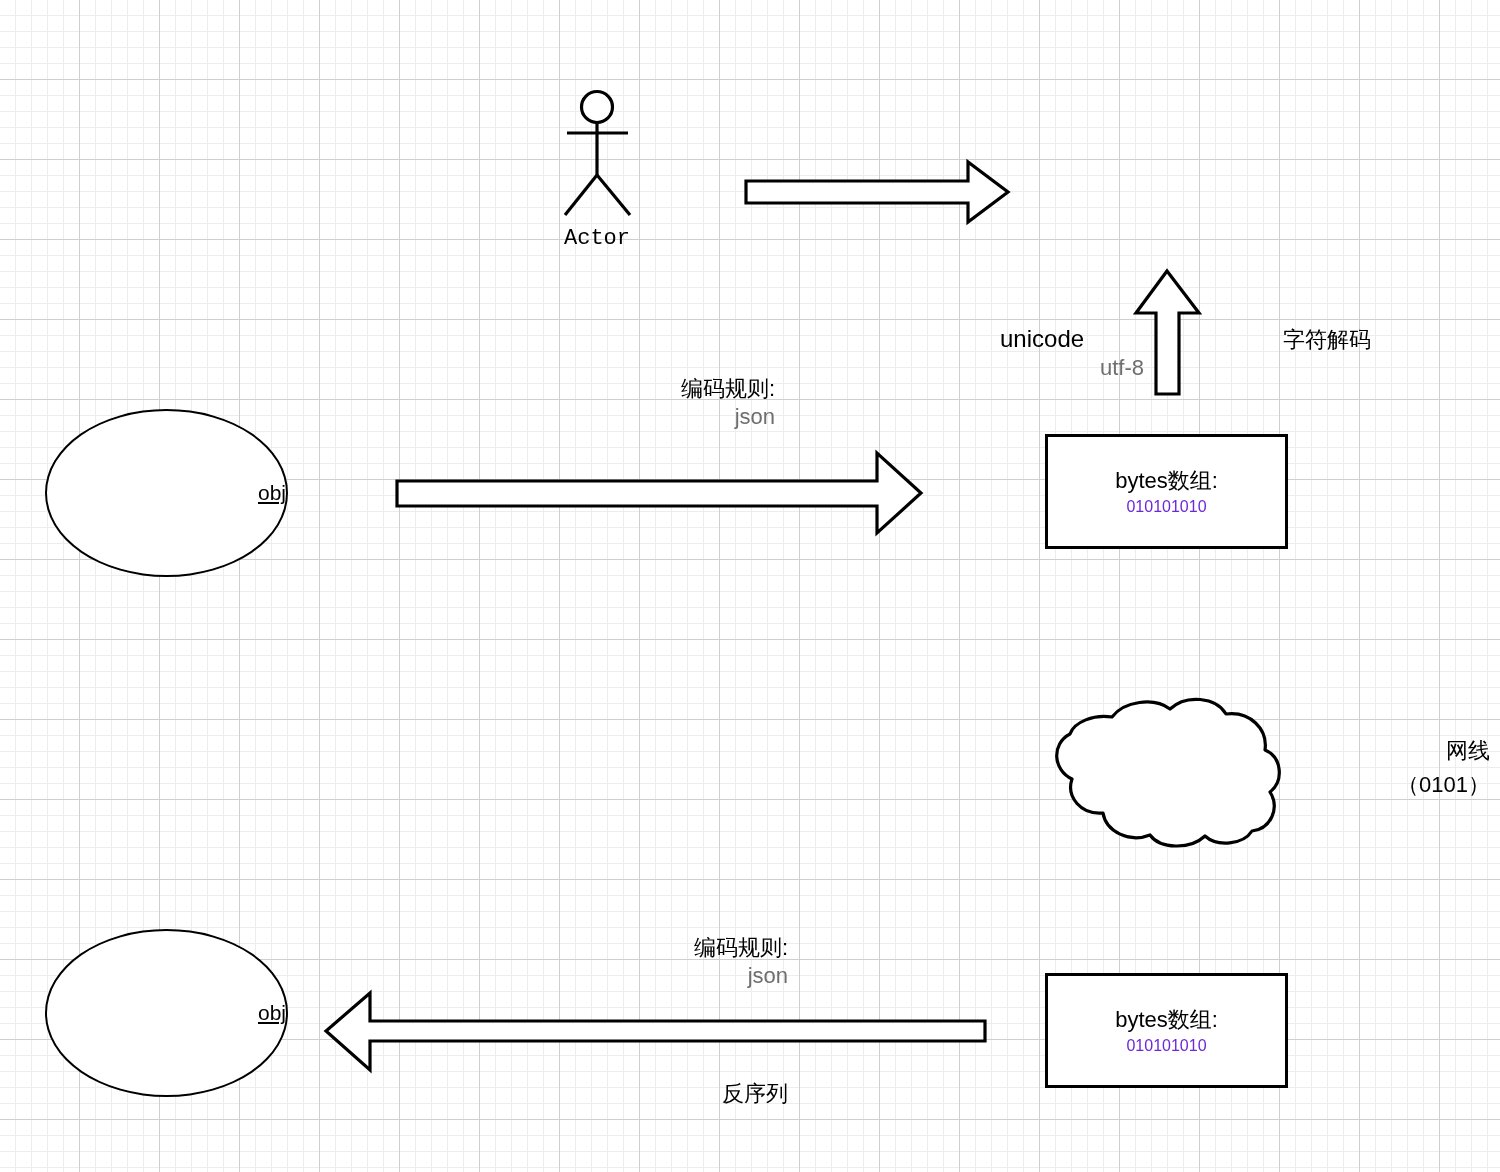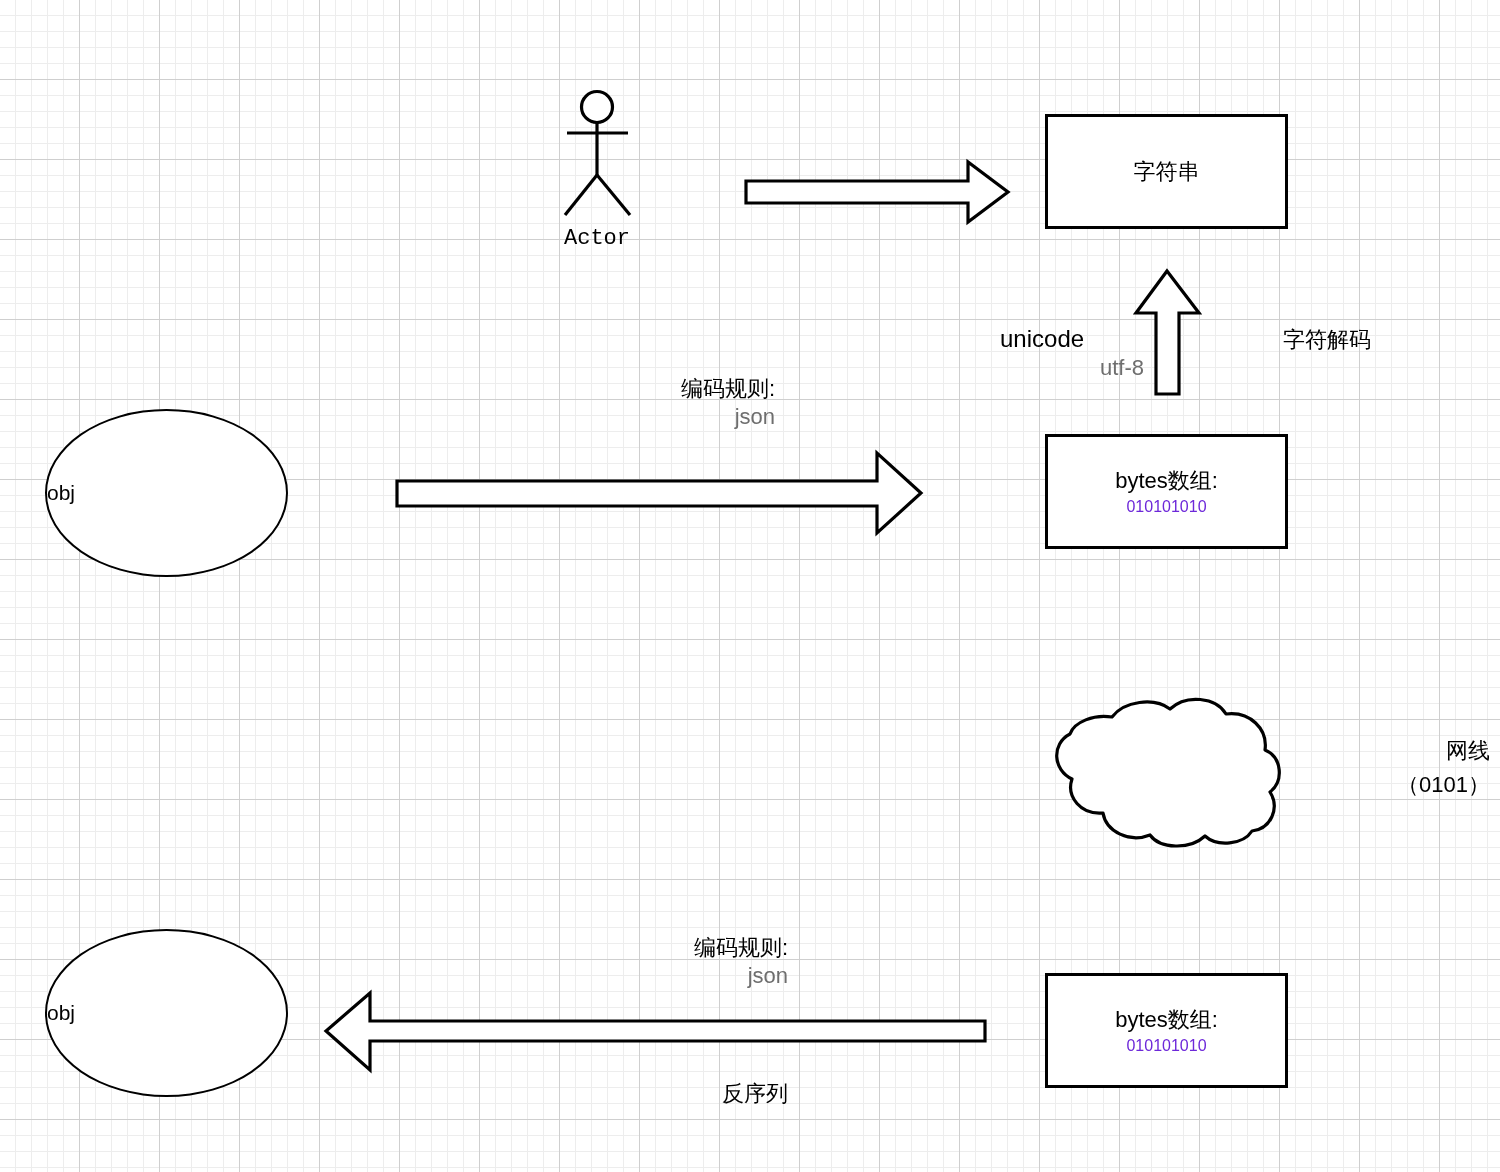--- a/index.html
+++ b/index.html
@@ -43,21 +43,22 @@
     flex-direction: column;
     align-items: center;
     justify-content: center;
   }
   .ellipse {
     border: 2px solid #000000;
     border-radius: 50%;
     background: #ffffff;
     display: flex;
     align-items: center;
-    justify-content: flex-start;
+    justify-content: flex-end;
+    text-decoration: underline;
   }
   .lbl-main {
     color: #000000;
     font-size: 22px;
     line-height: 1.35;
     white-space: nowrap;
   }
   .lbl-sub {
     color: #6d28d9;
     font-size: 16px;
@@ -127,23 +128,20 @@
              C1243,845 1217,847 1205,836
              C1190,850 1160,849 1150,835
              C1130,843 1106,832 1103,813
              C1081,815 1066,797 1072,779
              C1053,770 1051,744 1070,734
              C1074,722 1094,714 1112,717 Z" fill="#ffffff" stroke="#000000" stroke-width="3.2" stroke-linejoin="round"></path>
   </svg>
 
   <div class="txt actor-label" style="left:537px; top:226px; width:120px;font-family:Liberation Mono, monospace;">Actor</div>
 
-  <div class="node box" style="left:1045px; top:114px; width:243px; height:115px;">
-    <div class="lbl-main">字符串</div>
-  </div>
 
   <div class="node box" style="left:1045px; top:434px; width:243px; height:115px;">
     <div class="lbl-main">bytes数组:</div>
     <div class="lbl-sub">010101010</div>
   </div>
 
   <div class="node box" style="left:1045px; top:973px; width:243px; height:115px;">
     <div class="lbl-main">bytes数组:</div>
     <div class="lbl-sub">010101010</div>
   </div>

